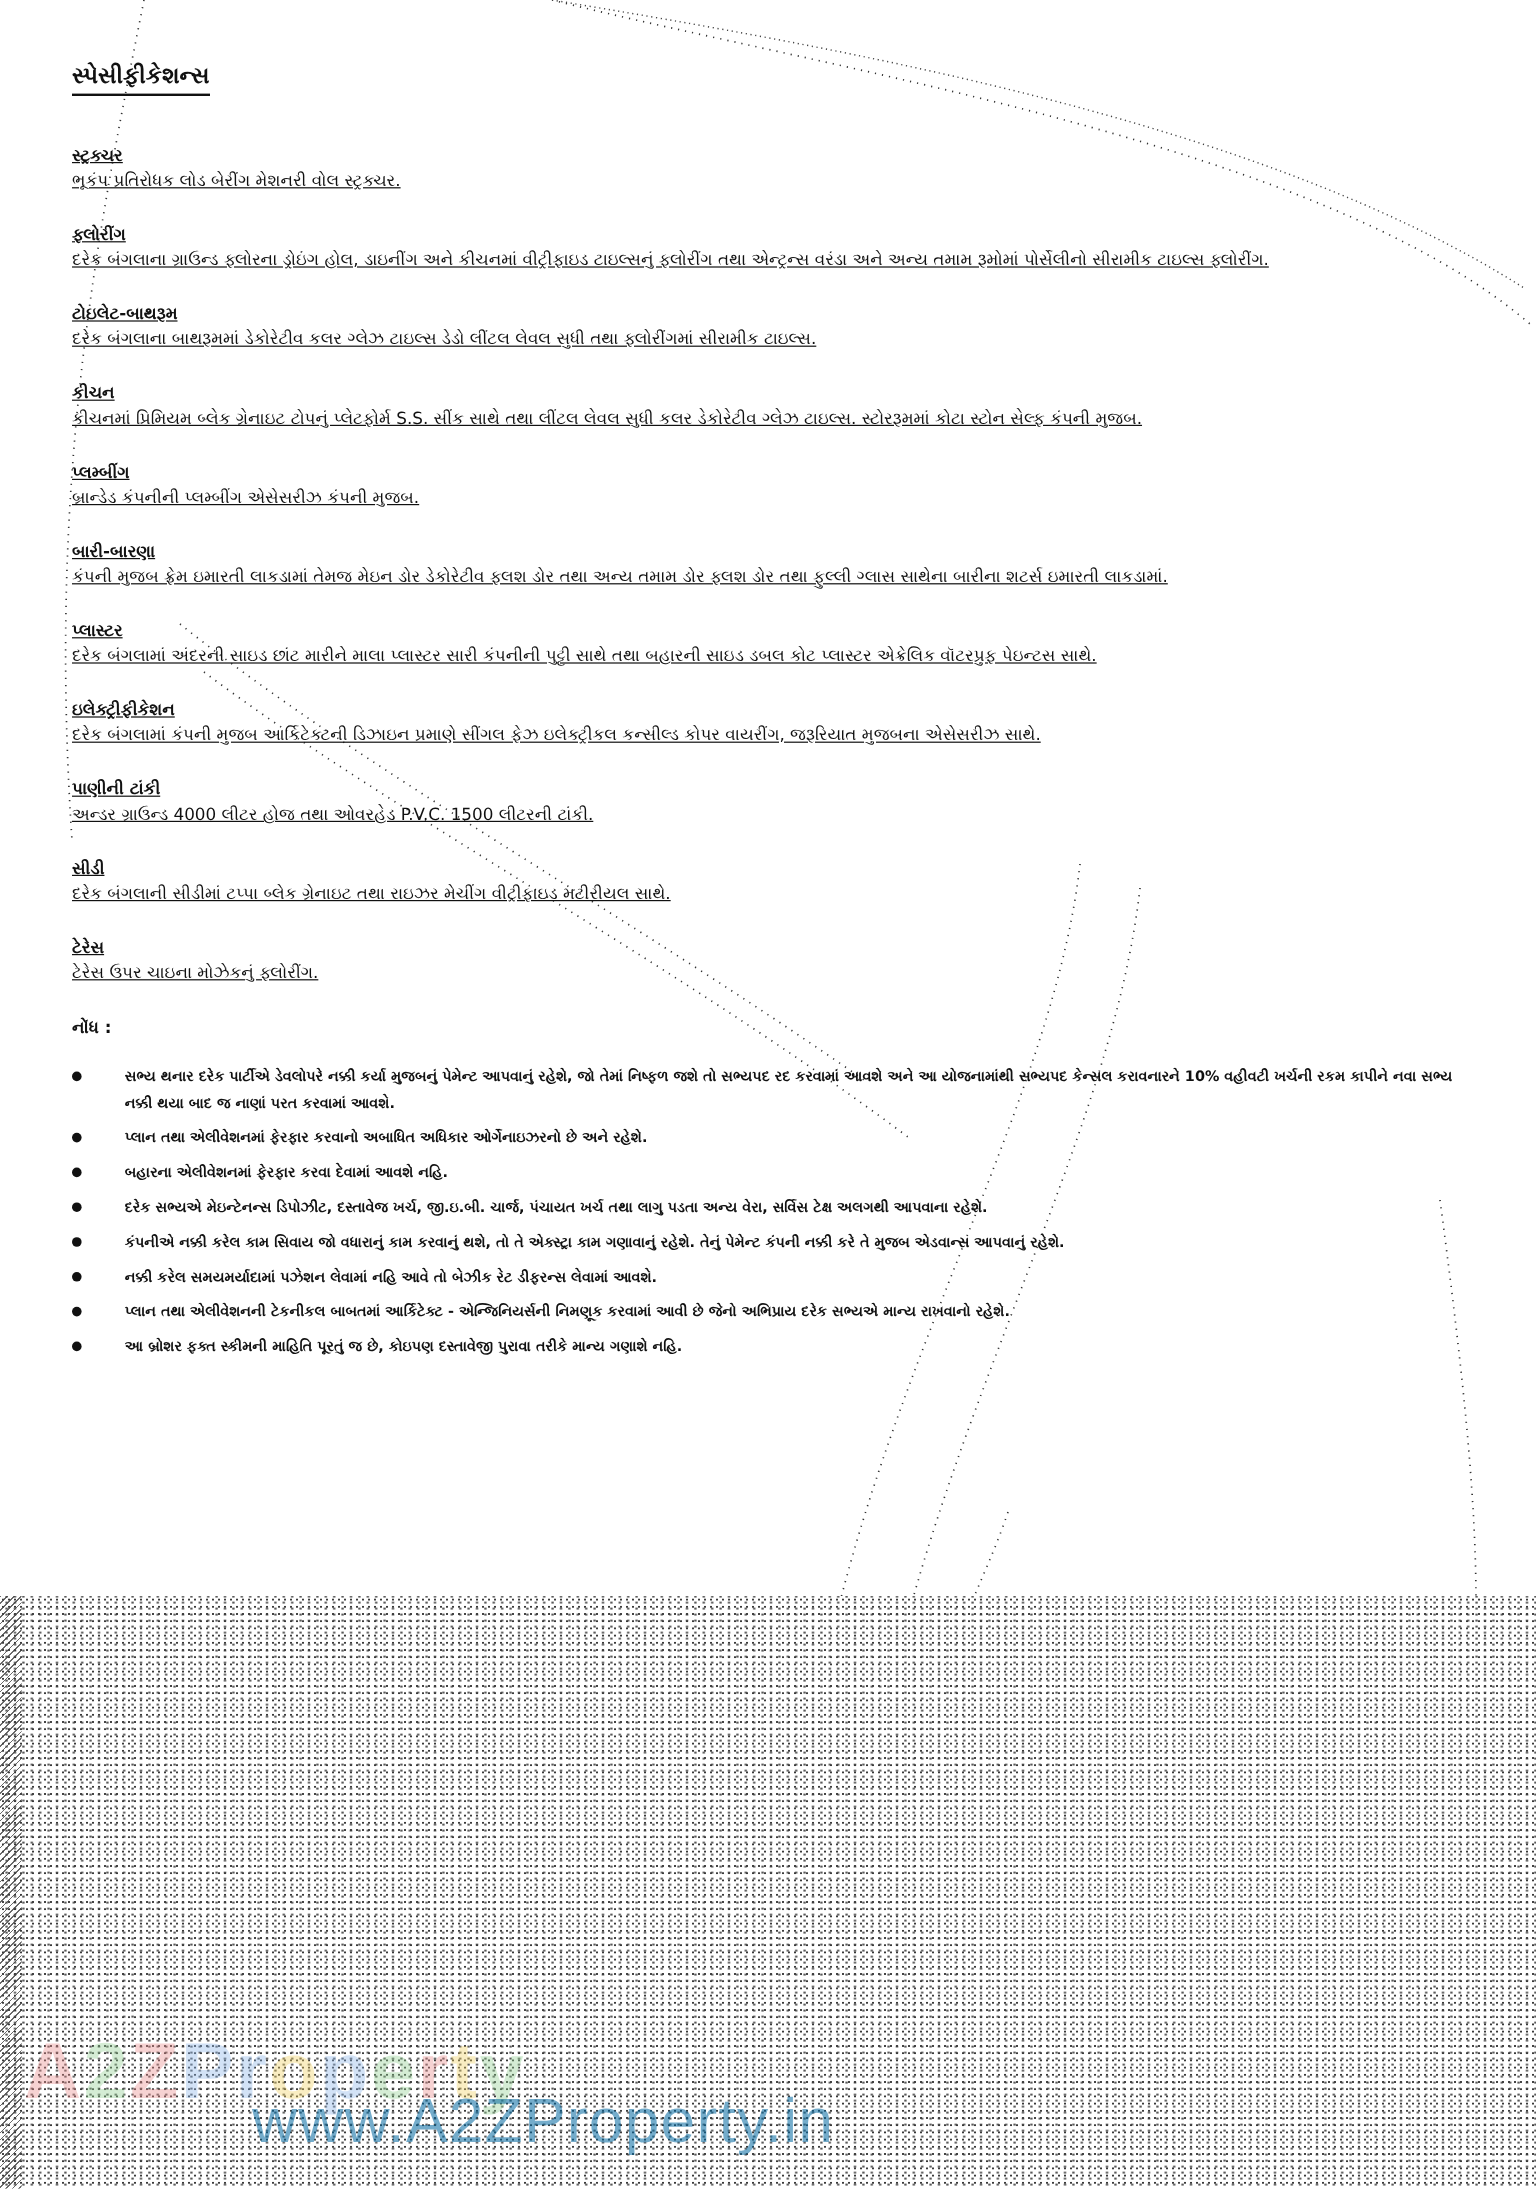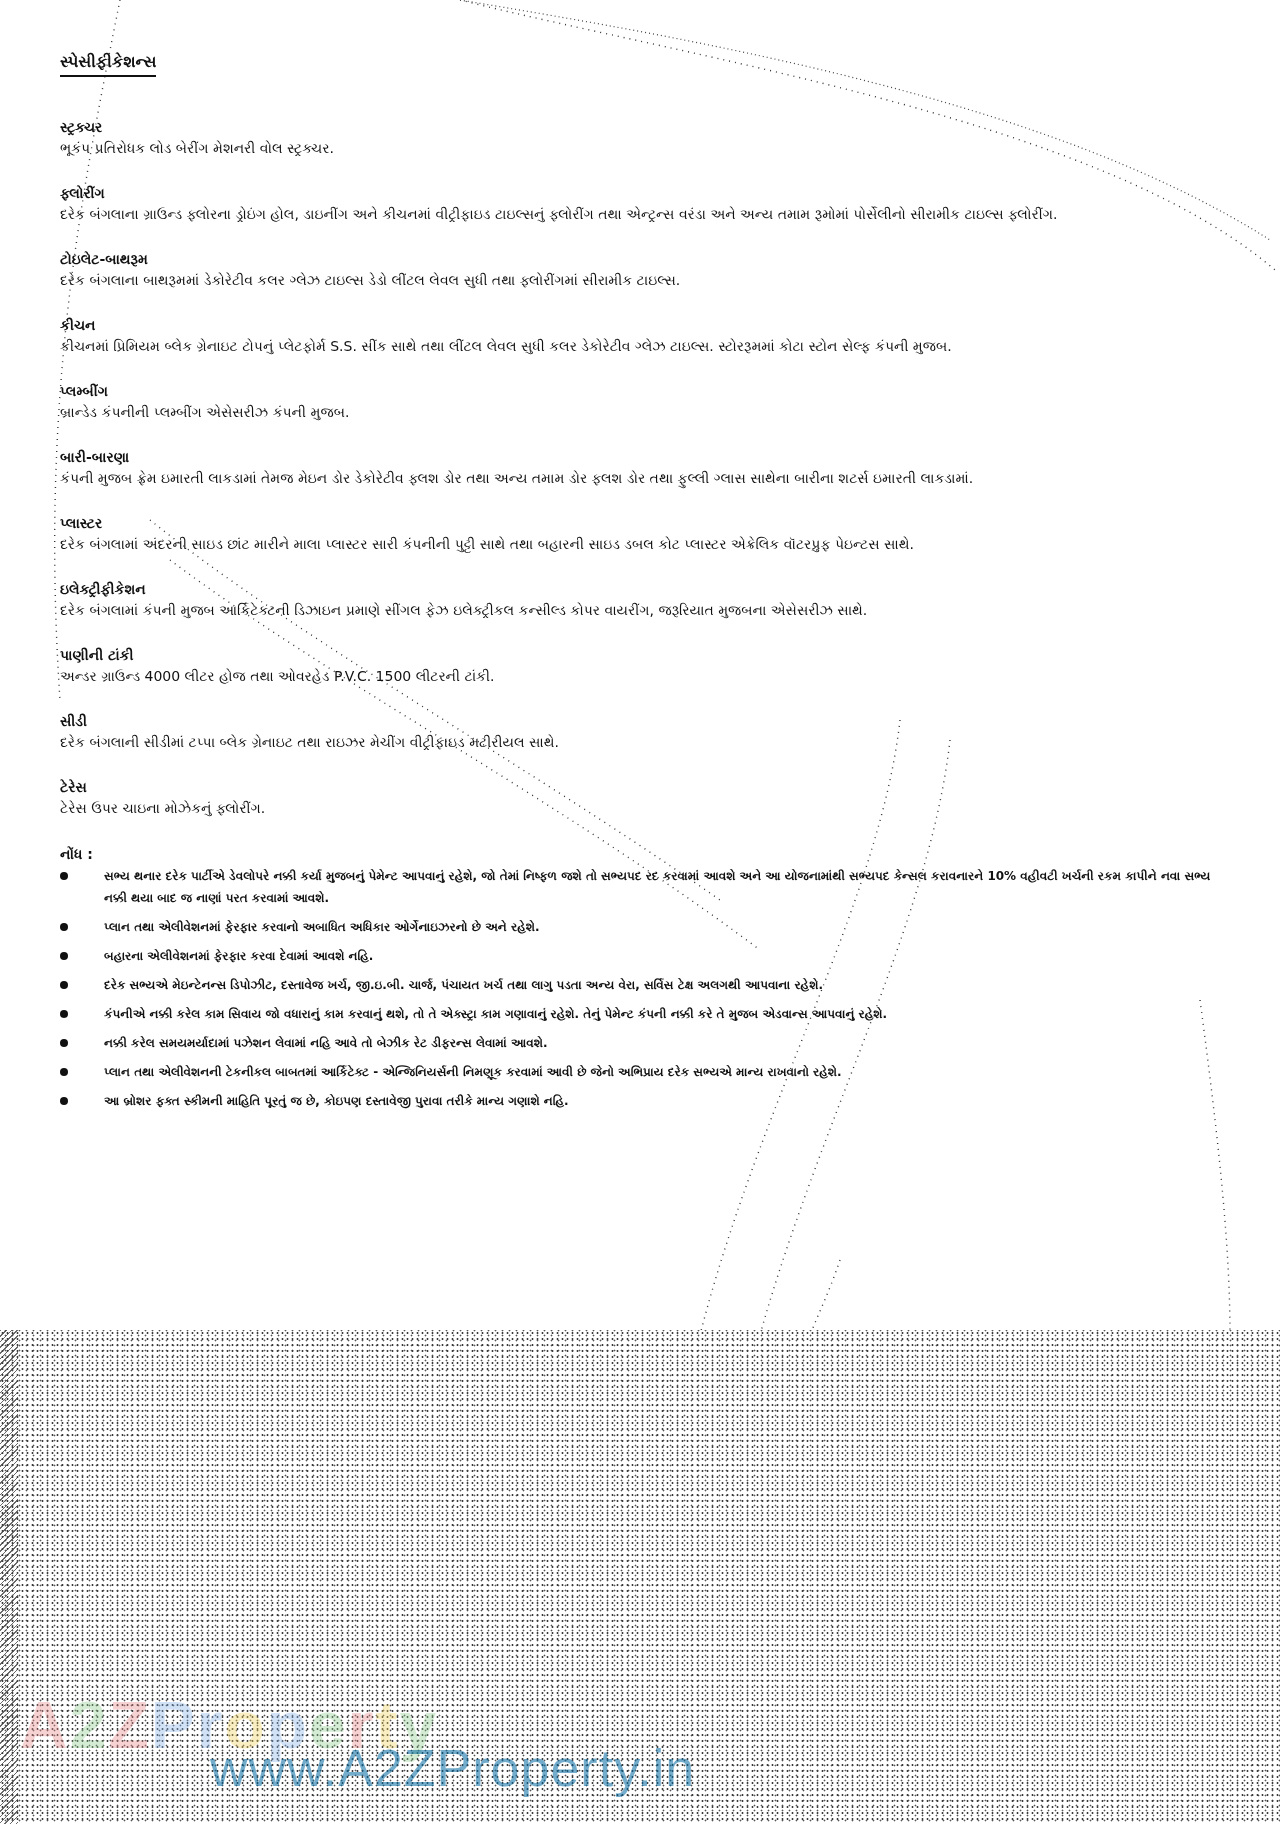--- a/index.html
+++ b/index.html
@@ -39,31 +39,31 @@
     .wm-title span { display: inline-block; }
     .wm-url {
       position: absolute; left: 190px; top: 48px;
       font-family: "Liberation Sans", sans-serif;
       font-size: 52px; color: #0369a1; opacity: 0.55; letter-spacing: 1px;
     }
 
     .content { position: absolute; left: 60px; top: 52px; width: 1170px; }
     .page-title {
       display: inline-block;
-      font-size: 16px; font-weight: bold;
+      font-size: 19px; font-weight: bold;
       border-bottom: 2px solid #111;
       padding-bottom: 4px;
       margin-bottom: 40px;
     }
-    .spec { margin-bottom: 24px; }
+    .spec { margin-bottom: 24px; text-decoration: underline; }
     .spec-heading { font-size: 14px; font-weight: bold; line-height: 20px; }
     .spec-text { font-size: 14px; line-height: 22px; }
 
     .notes { margin-top: 6px; }
-    .notes-heading { font-size: 14px; font-weight: bold; line-height: 22px; margin-bottom: 0; }
+    .notes-heading { font-size: 14px; font-weight: bold; line-height: 22px; margin-bottom: 18px; }
     .notes-list { list-style: none; }
     .notes-list li {
       position: relative; padding-left: 44px;
       font-size: 12px; line-height: 22px; margin-bottom: 7px; font-weight: bold;
     }
     .bullet {
       position: absolute; left: 0; top: 7px; width: 8px; height: 8px;
       background: #111; border-radius: 50%;
     }
   </style>

